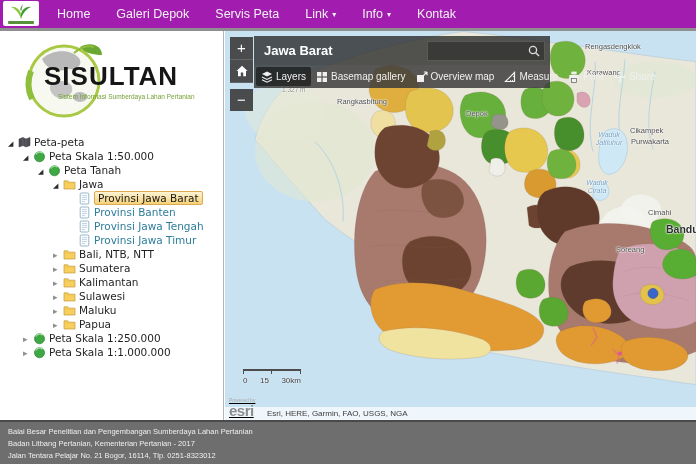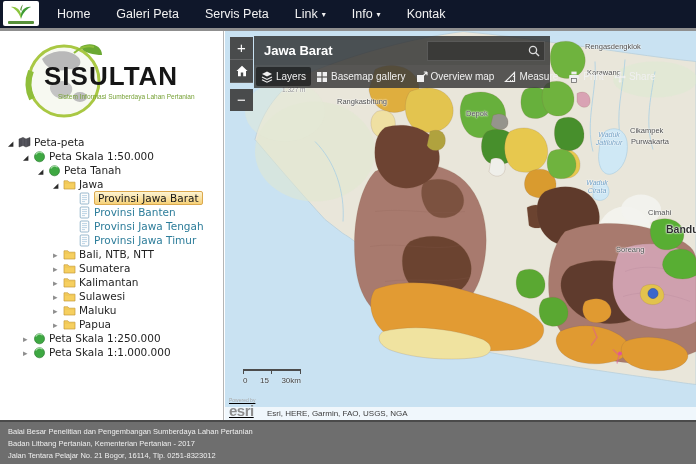--- a/index.html
+++ b/index.html
@@ -1,18 +1,18 @@
 <!DOCTYPE html>
 <html><head>
 <meta charset="utf-8">
 <style>
   html,body{margin:0;padding:0;width:696px;height:464px;overflow:hidden;
     font-family:"Liberation Sans",sans-serif;background:#fff;}
   
-  #nav{position:absolute;left:0;top:0;width:696px;height:28px;background:#0f172a;
+  #nav{position:absolute;left:0;top:0;width:696px;height:28px;background:#a21caf;
     border-bottom:3px solid #8f8f8f;z-index:30;}
   #nav .logo-box{position:absolute;left:3px;top:1px;width:36px;height:25px;background:#fff;
     border-radius:2px;display:flex;flex-direction:column;align-items:center;justify-content:center;}
   #nav .logo-box .bar{width:26px;height:3px;background:#57913a;border-radius:1px;margin-top:1px;}
   #nav ul{list-style:none;margin:0 0 0 44px;padding:0;display:flex;}
   #nav li{color:#f2f2f2;font-size:12.5px;line-height:28px;padding:0 13px;cursor:pointer;white-space:nowrap;}
   #nav li .caret{font-size:8px;margin-left:4px;position:relative;top:-1px;}
   
   #sidebar{position:absolute;left:0;top:31px;width:224px;height:461px;background:#fff;
     border-right:1px solid #b5b5b5;box-sizing:border-box;z-index:20;}
@@ -136,21 +136,21 @@
   <div class="logo-box">
     <svg width="22" height="16" viewBox="0 0 22 16">
       <path d="M11 15 C9 8 4 4 1 3 C5 2 10 5 11 10 Z" fill="#8dc63f"></path>
       <path d="M11 15 C13 8 18 4 21 3 C17 2 12 5 11 10 Z" fill="#3f9c35"></path>
       <path d="M10.2 6 C10.5 3.5 11.5 1.5 13 .5 C12 3 11.6 5 11.4 7 Z" fill="#57913a"></path>
     </svg>
     <span class="bar"></span>
   </div>
   <ul>
     <li><span>Home</span></li>
-    <li><span>Galeri Peta</span></li>
+    <li><span>Galeri Depok</span></li>
     <li><span>Servis Peta</span></li>
     <li><span>Link</span><span class="caret">▾</span></li>
     <li><span>Info</span><span class="caret">▾</span></li>
     <li><span>Kontak</span></li>
   </ul>
 </div>
 
 <div id="sidebar">
   <div id="brand">
     <svg class="globe" width="84" height="84" viewBox="0 0 84 84">

